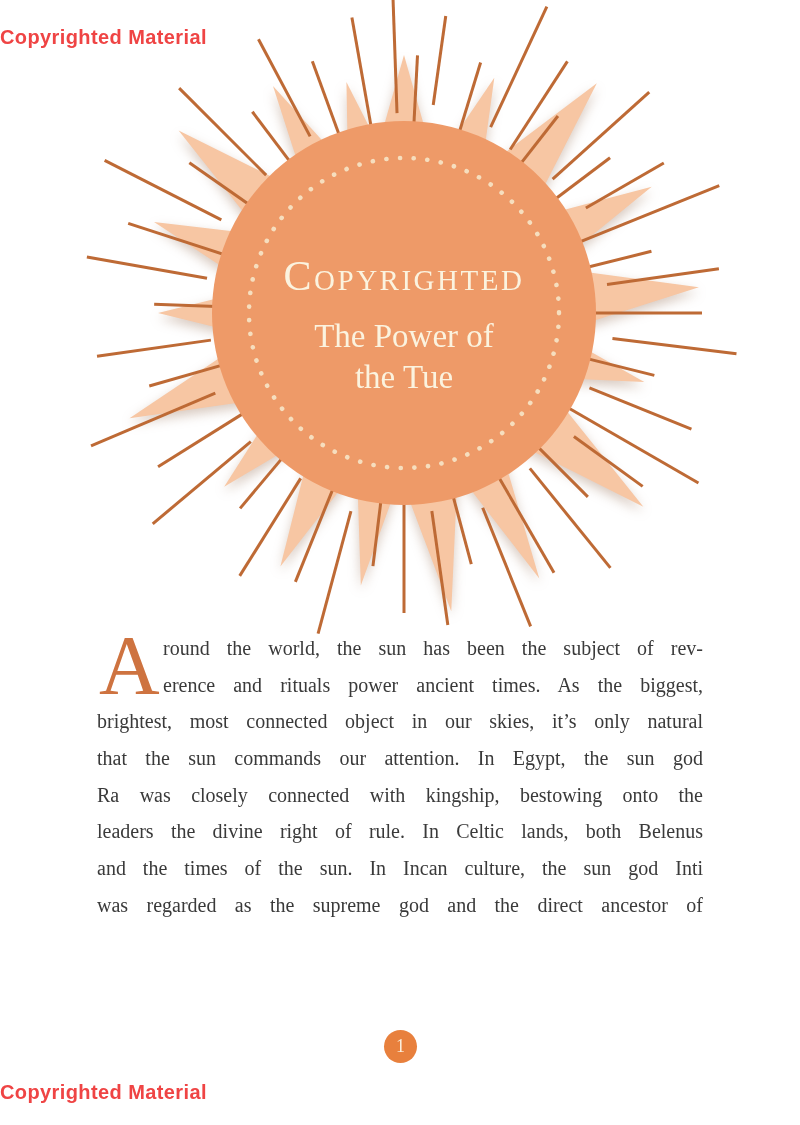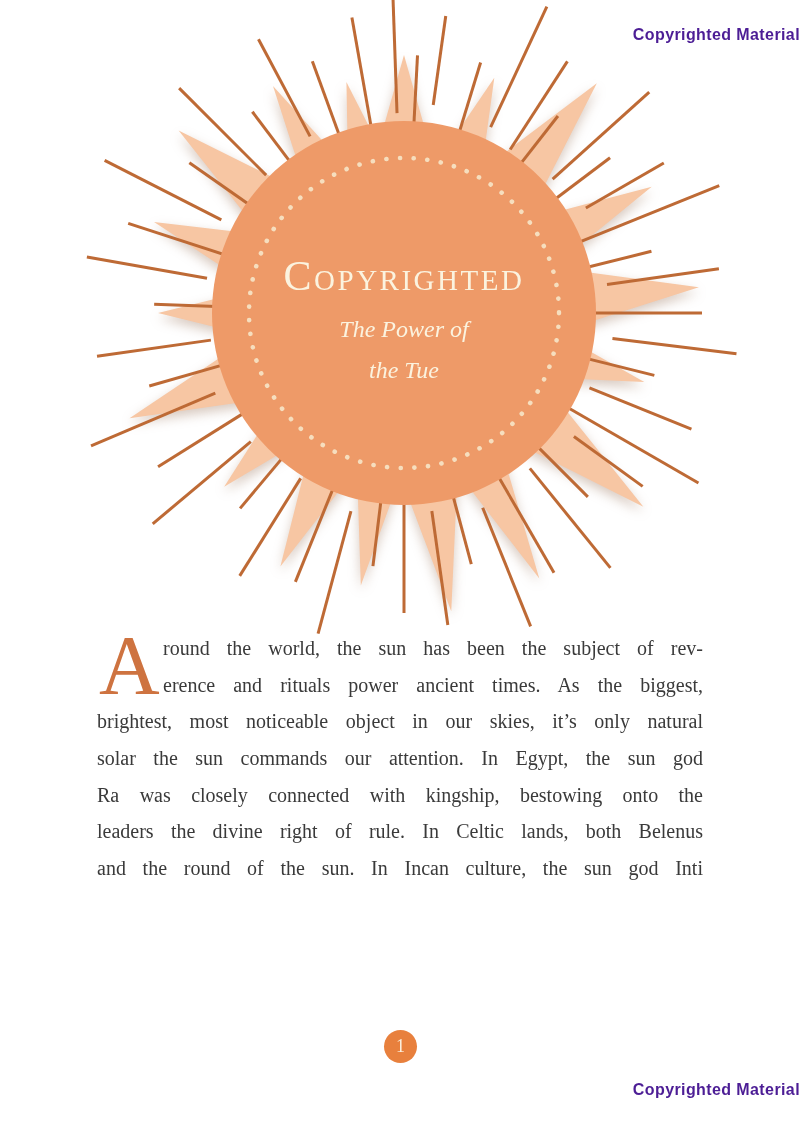--- a/index.html
+++ b/index.html
@@ -2,40 +2,40 @@
 <html><head>
 <meta charset="utf-8">
 <style>
   html,body{margin:0;padding:0;background:#e9e9e9;}
   .page{
     position:relative;width:800px;height:1125px;margin:0 auto;
     background:#ffffff;overflow:hidden;
     font-family:"Liberation Serif",serif;
   }
   .copyright{
-    position:absolute;left:0;width:100%;text-align:right;
+    position:absolute;left:0;width:100%;text-align:left;
     font-family:"Liberation Sans",sans-serif;font-weight:bold;
-    font-size:16px;letter-spacing:.4px;color:#4c1d95;z-index:6;
+    font-size:20px;letter-spacing:.4px;color:#ef4444;z-index:6;
   }
   .copyright.top{top:26px;}
   .copyright.bottom{top:1081px;}
   #sun-wrap{position:absolute;left:0;top:0;width:800px;height:645px;z-index:1;}
   #sun-svg{display:block;}
   .tris{filter:drop-shadow(0 5px 6px rgba(150,110,85,.38));}
   .sun-text{
     position:absolute;left:104px;top:0;width:600px;text-align:center;z-index:2;
     color:#FBF3DF;
   }
   .sun-title{
     position:absolute;left:0;top:253px;width:600px;
     font-variant:small-caps;font-size:42px;letter-spacing:2.5px;line-height:1.1;
   }
   .sun-sub{
-    position:absolute;left:0;top:309px;width:600px;
-    font-style:italic;font-size:24px;line-height:41px;
+    position:absolute;left:0;top:316px;width:600px;
+    font-size:33px;line-height:41px;
   }
   .body-text{
     position:absolute;left:97px;top:630px;width:606px;z-index:5;
     color:#3a3a3a;font-size:20px;
   }
   .bodyline{
     height:36.7px;line-height:36.7px;
     text-align:justify;text-align-last:justify;
     overflow:visible;white-space:nowrap;
   }
@@ -138,25 +138,26 @@
     <div class="sun-sub">
       <div>The Power of</div>
       <div>the Tue</div>
     </div>
   </div>
 
   <div class="body-text">
     <div class="dropcap">A</div>
     <div class="bodyline indent">round the world, the sun has been the subject of rev-</div>
     <div class="bodyline indent">erence and rituals power ancient times. As the biggest,</div>
-    <div class="bodyline">brightest, most noticeable object in our skies, it’s only natural</div>
-    <div class="bodyline">solar the sun commands our attention. In Egypt, the sun god</div>
+    <div class="bodyline">brightest, most connected object in our skies, it’s only natural</div>
+    <div class="bodyline">that the sun commands our attention. In Egypt, the sun god</div>
     <div class="bodyline">Ra was closely connected with kingship, bestowing onto the</div>
     <div class="bodyline">leaders the divine right of rule. In Celtic lands, both Belenus</div>
-    <div class="bodyline">and the round of the sun. In Incan culture, the sun god Inti</div>
+    <div class="bodyline">and the times of the sun. In Incan culture, the sun god Inti</div>
+    <div class="bodyline">was regarded as the supreme god and the direct ancestor of</div>
   </div>
 
   <div class="pagenum">
     <span>1</span>
   </div>
 
   <div class="copyright bottom">Copyrighted Material</div>
 </div>
 
 </body></html>

